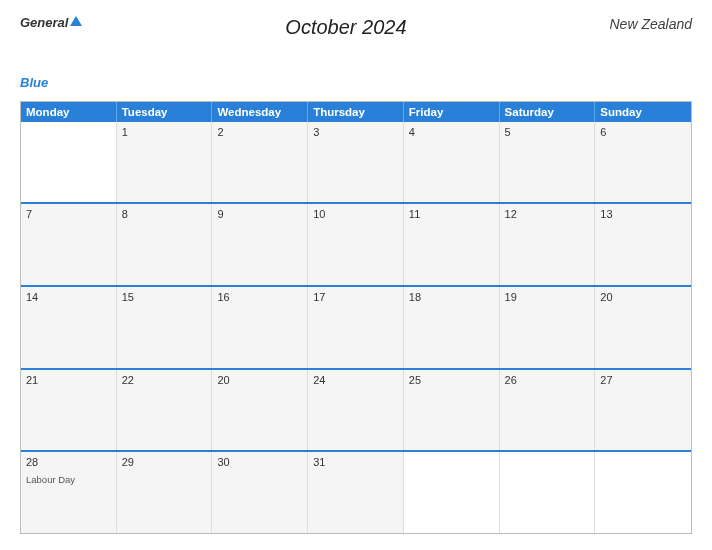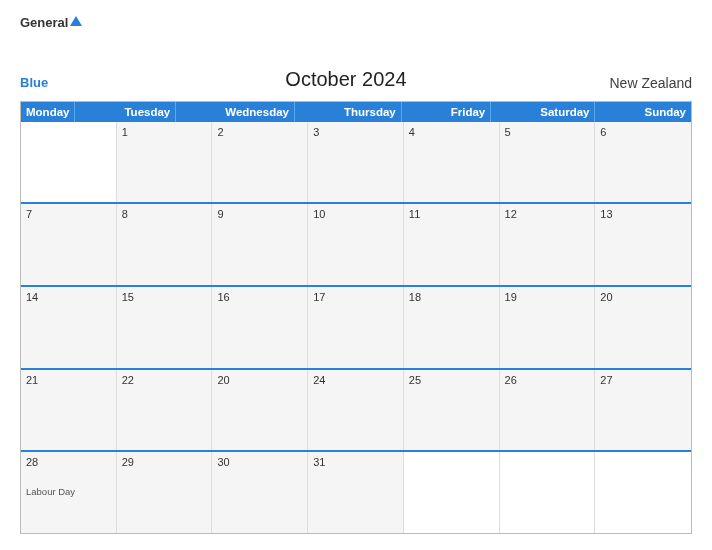--- a/index.html
+++ b/index.html
@@ -12,23 +12,24 @@
     }
     .page {
       width: 712px;
       height: 550px;
       padding: 16px 20px 16px 20px;
       display: flex;
       flex-direction: column;
     }
     .header {
       display: flex;
-      align-items: flex-end;
+      align-items: flex-start;
       justify-content: space-between;
       margin-bottom: 10px;
+      font-style: italic;
     }
     .logo {
       display: flex;
       flex-direction: column;
       align-items: flex-start;
     }
     .logo-general {
       font-size: 13px;
       font-weight: bold;
       color: #333;
@@ -73,21 +74,20 @@
     .calendar {
       border: 1px solid #bbb;
       flex: 1;
       display: flex;
       flex-direction: column;
     }
     .cal-header {
       display: grid;
       grid-template-columns: repeat(7, 1fr);
       background: #2980d9;
-      gap: 44px;
     }
     .cal-header-cell {
       color: #fff;
       font-size: 11.5px;
       font-weight: bold;
       padding: 4px 5px;
       border-right: 1px solid #5aabee;
       text-align: left;
     }
     .cal-header-cell:last-child {
@@ -125,21 +125,21 @@
     }
     .day-num {
       font-size: 11px;
       color: #333;
       display: block;
     }
     .holiday {
       font-size: 9.5px;
       color: #555;
       display: block;
-      margin-top: 18px;
+      margin-top: 6px;
     }
   </style>
 </head>
 <body>
 
 <div class="page">
   <div class="header">
     <div class="logo">
       <div class="logo-row">
         <span class="logo-general">General</span>

